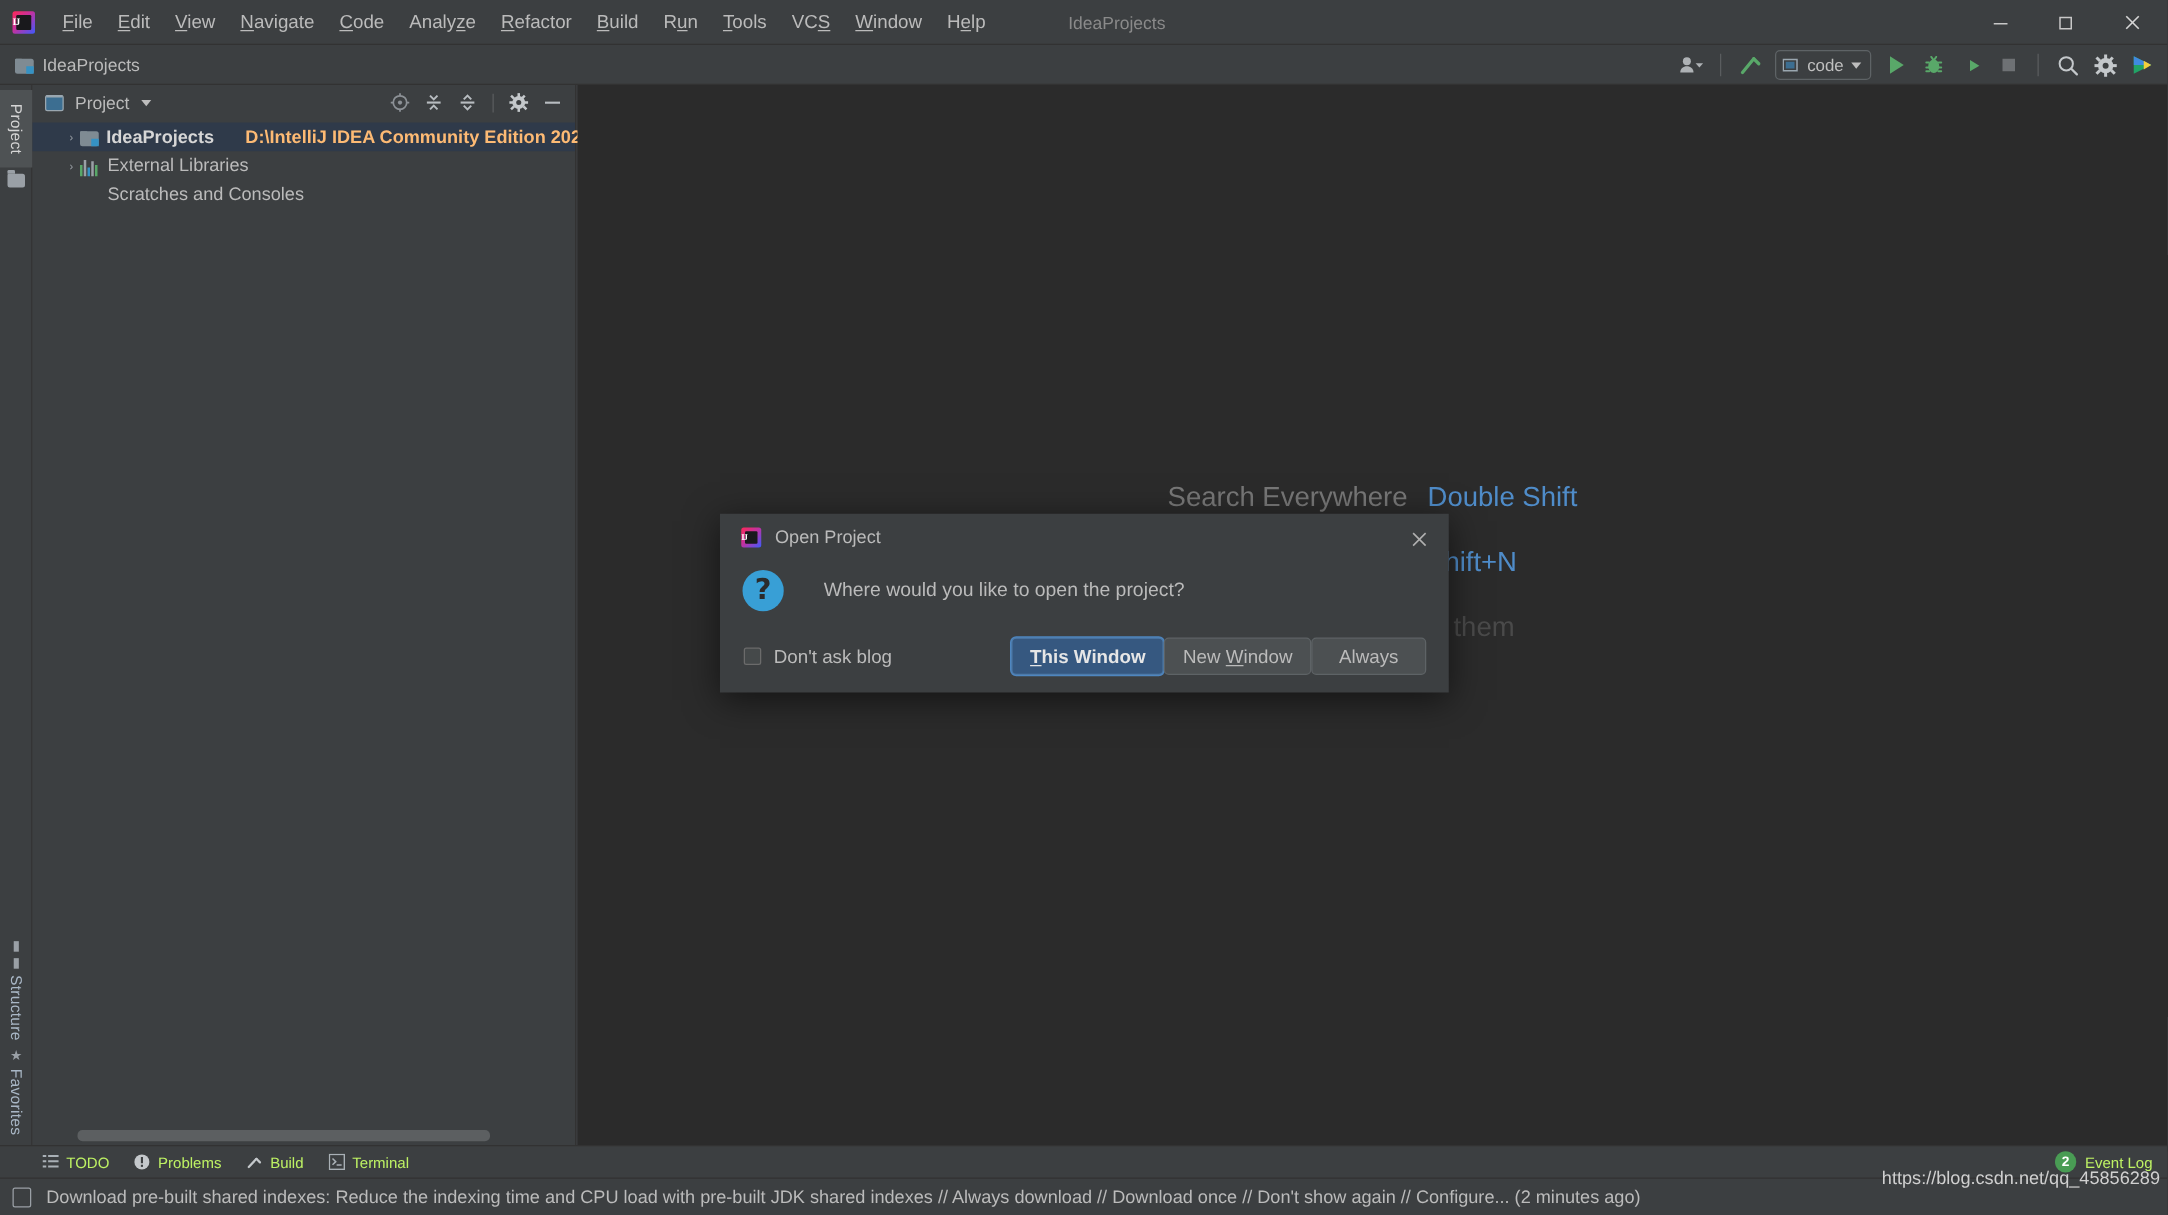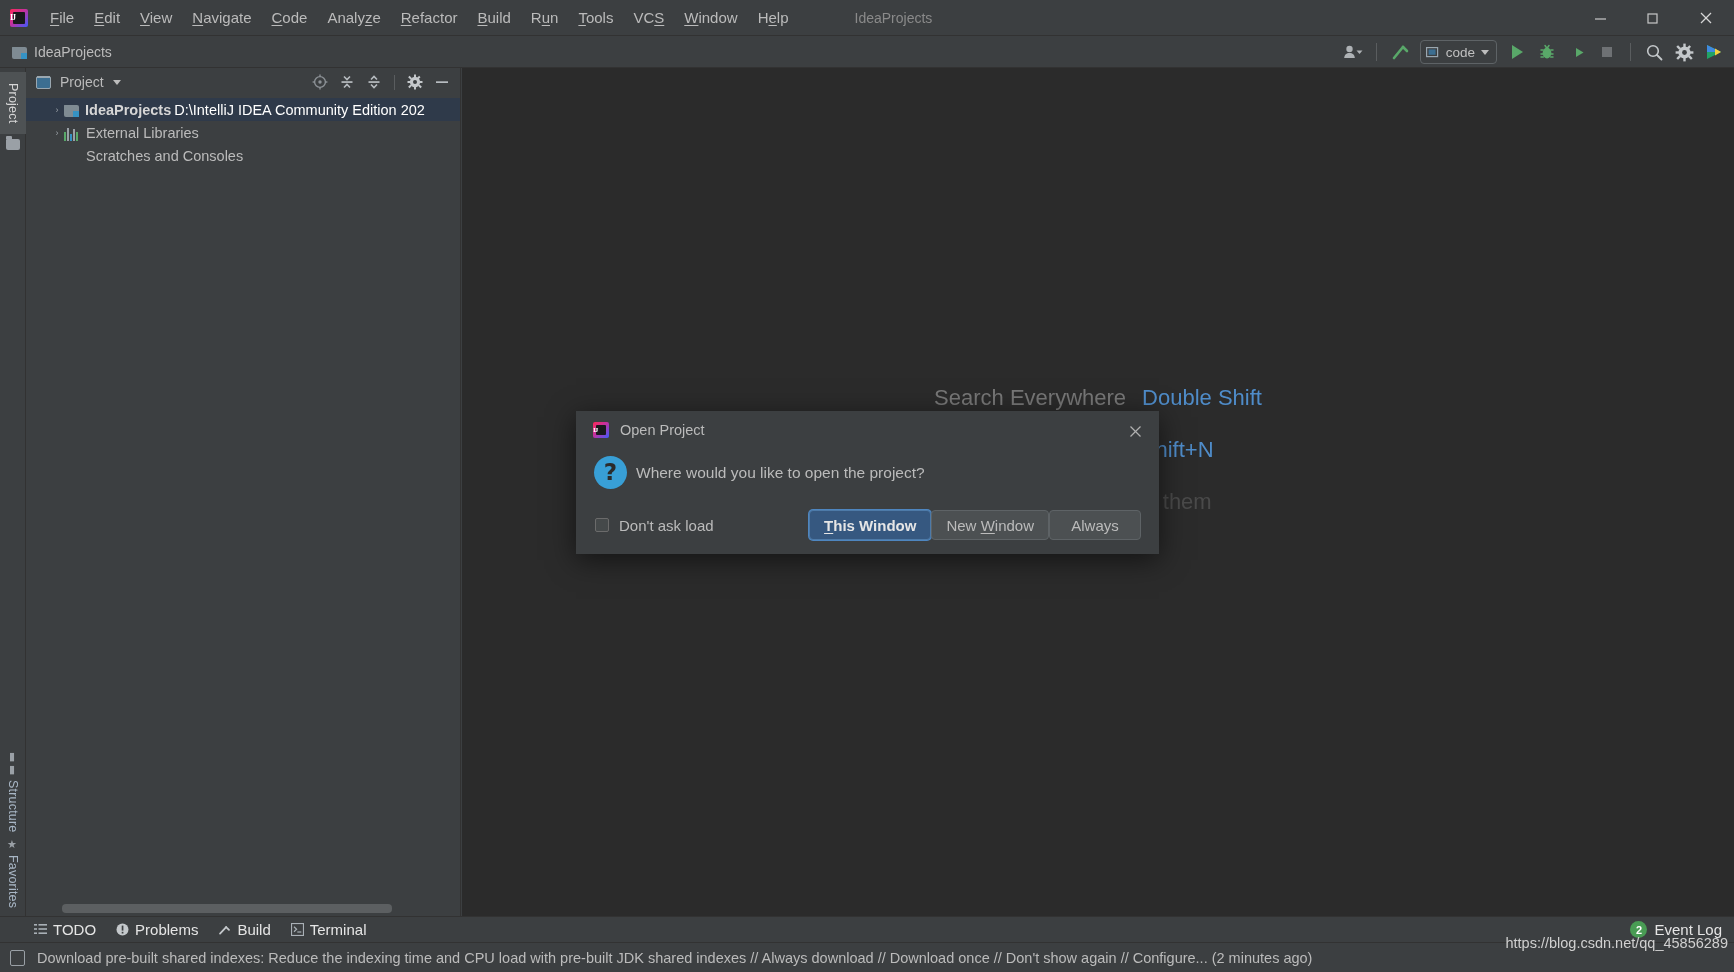--- a/index.html
+++ b/index.html
@@ -126,21 +126,21 @@
     height: 23px; display: flex; align-items: center; padding-left: 24px;
     white-space: nowrap; color: #bbbbbb;
   }
   .tree-row.selected { background: #2f3a4a; }
   .tree-arrow {
     width: 14px; flex: none; color: #9aa0a6; font-size: 9px;
     display: flex; align-items: center; justify-content: center;
   }
   .tree-label { margin-left: 6px; }
   .tree-label.bold { font-weight: bold; color: #d6d6d6; }
-  .tree-sub { margin-left: 3px; color: #ffffff; font-weight: normal; }
+  .tree-sub { margin-left: 25px; color: #fdba74; font-weight: bold; }
   .ic { width: 16px; height: 16px; flex: none; position: relative; }
   .ic-module {
     background: #7f8b93; border-radius: 1px 2px 2px 2px; width: 15px; height: 12px; margin-top: 2px;
   }
   .ic-module::before{content:"";position:absolute;left:0;top:0px;width:6px;height:3px;background:#7f8b93;border-radius:1px 1px 0 0;}
   .ic-module::after{content:"";position:absolute;right:0px;bottom:0px;width:6px;height:6px;background:#3592c4;}
   .ic-lib { display: flex; align-items: flex-end; gap: 1px; height: 14px; margin-top: 2px;}
   .ic-lib i { display:block; width:2px; background:#9aa0a6; }
   .ic-scratch {
     width: 15px; height: 13px; margin-top: 2px; background: #8d949b;
@@ -186,21 +186,21 @@
     position: absolute; right: 14px; top: 10px; width: 20px; height: 20px;
     display: flex; align-items: center; justify-content: center; color: #b0b0b0;
   }
   .modal-body { display: flex; align-items: center; padding: 8px 0 0 18px; }
   .q-icon {
     width: 33px; height: 33px; border-radius: 50%; background: #389fd6;
     display: flex; align-items: center; justify-content: center; flex: none;
   }
   .q-icon span { color: #2b2b2b; font-size: 23px; font-weight: bold;
                  font-family: "DejaVu Sans", sans-serif; line-height: 1; }
-  .modal-msg { font-size: 15.5px; color: #bbbbbb; margin-left: 9px; }
+  .modal-msg { font-size: 15.5px; color: #bbbbbb; margin-left: 32px; }
   .modal-footer {
     display: flex; align-items: center; padding: 0 18px 0 19px; margin-top: 21px; gap: 0;
   }
   .chk-wrap { display: flex; align-items: center; }
   .chk {
     width: 14px; height: 14px; border: 1px solid #6b6b6b; background: #45494a;
     border-radius: 2px; flex: none;
   }
   .chk-label { font-size: 15px; color: #bbbbbb; margin-left: 10px; }
   .btn {
@@ -216,21 +216,21 @@
   }
   .btn.cancel { min-width: 92px; }
   .footer-btns { margin-left: auto; display: flex; }
 
   
   .bottom-stripe {
     position: absolute; left: 0; bottom: 30px; width: 1734px; height: 26px;
     background: #3c3f41; border-top: 1px solid #323232;
     display: flex; align-items: center; padding-left: 34px; gap: 20px;
   }
-  .bs-item { display: flex; align-items: center; gap: 6px; font-size: 15px; color: #e5e5e5; }
+  .bs-item { display: flex; align-items: center; gap: 6px; font-size: 12px; color: #bef264; }
   .bs-right { margin-left: auto; margin-right: 12px; display: flex; align-items: center; gap: 7px; }
   .badge {
     width: 17px; height: 17px; border-radius: 50%; background: #499c54; color: #fff;
     font-size: 11px; display: flex; align-items: center; justify-content: center; font-weight: bold;
   }
 
   
   .statusbar {
     position: absolute; left: 0; bottom: 0; width: 1734px; height: 30px;
     background: #3c3f41; border-top: 1px solid #323232;
@@ -506,21 +506,21 @@
     <div class="modal-body">
       <div class="q-icon">
           <span>?</span>
         </div>
       <div class="modal-msg">Where would you like to open the project?</div>
     </div>
 
     <div class="modal-footer">
       <div class="chk-wrap">
         <span class="chk"></span>
-        <span class="chk-label">Don't ask load</span>
+        <span class="chk-label">Don't ask blog</span>
       </div>
       <div class="footer-btns">
         <button class="btn primary">
             <span><u>T</u>his Window</span>
           </button>
         <button class="btn">
             <span>New <u>W</u>indow</span>
           </button>
         <button class="btn cancel">Always</button>
       </div>

